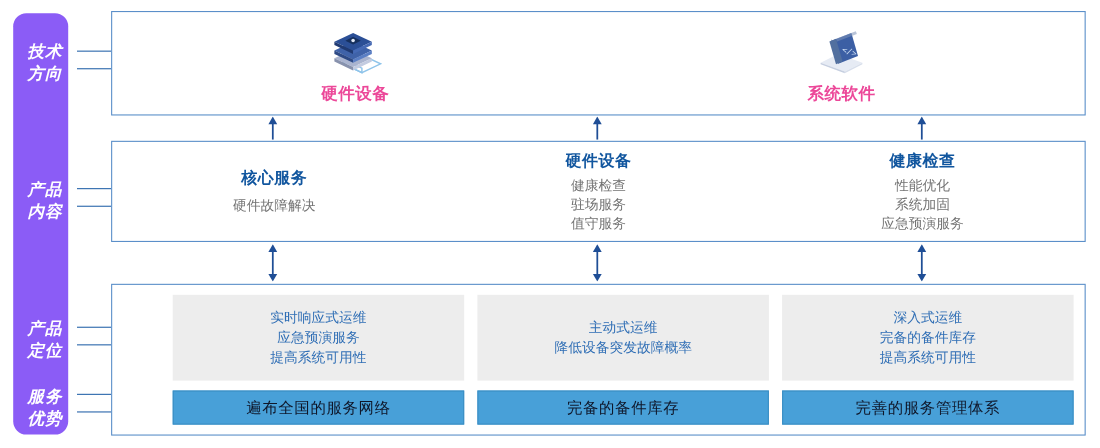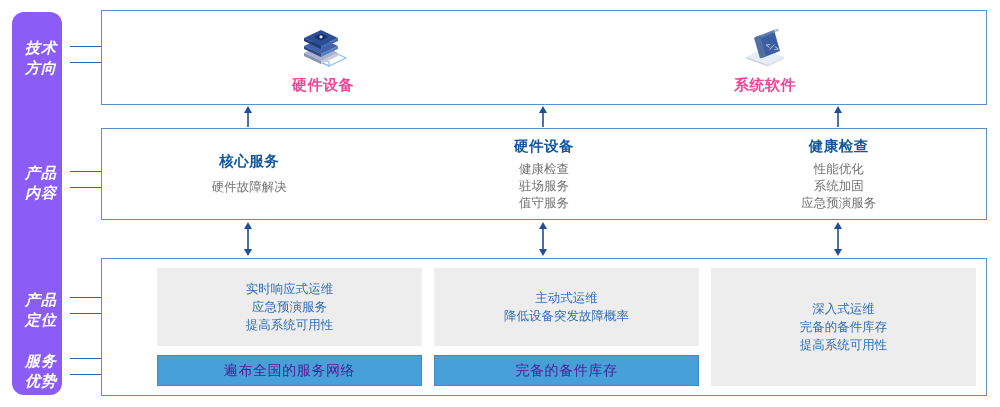--- a/index.html
+++ b/index.html
@@ -123,21 +123,21 @@
   .gray-line {
     font-size: 12.5px;
     color: #2f6eb5;
     line-height: 18px;
   }
   .blue-bar {
     margin-top: 9px;
     height: 31px;
     background: #48a0d8;
     border: 1px solid #3b8ec4;
-    color: #4c1d95;
+    color: #0f172a;
     display: flex;
     align-items: center;
     justify-content: center;
     font-size: 14px;
     letter-spacing: .6px;
   }
 
   
   .arrow { position: absolute; width: 14px; }
   .arrow svg { display: block; }
@@ -304,18 +304,19 @@
         </div>
         <div class="blue-bar">完备的备件库存</div>
       </div>
 
       <div class="bottom-col">
         <div class="gray-box">
           <div class="gray-line">深入式运维</div>
           <div class="gray-line">完备的备件库存</div>
           <div class="gray-line">提高系统可用性</div>
         </div>
+        <div class="blue-bar">完善的服务管理体系</div>
       </div>
 
     </div>
   </div>
 
 </div>
 
 </body></html>

